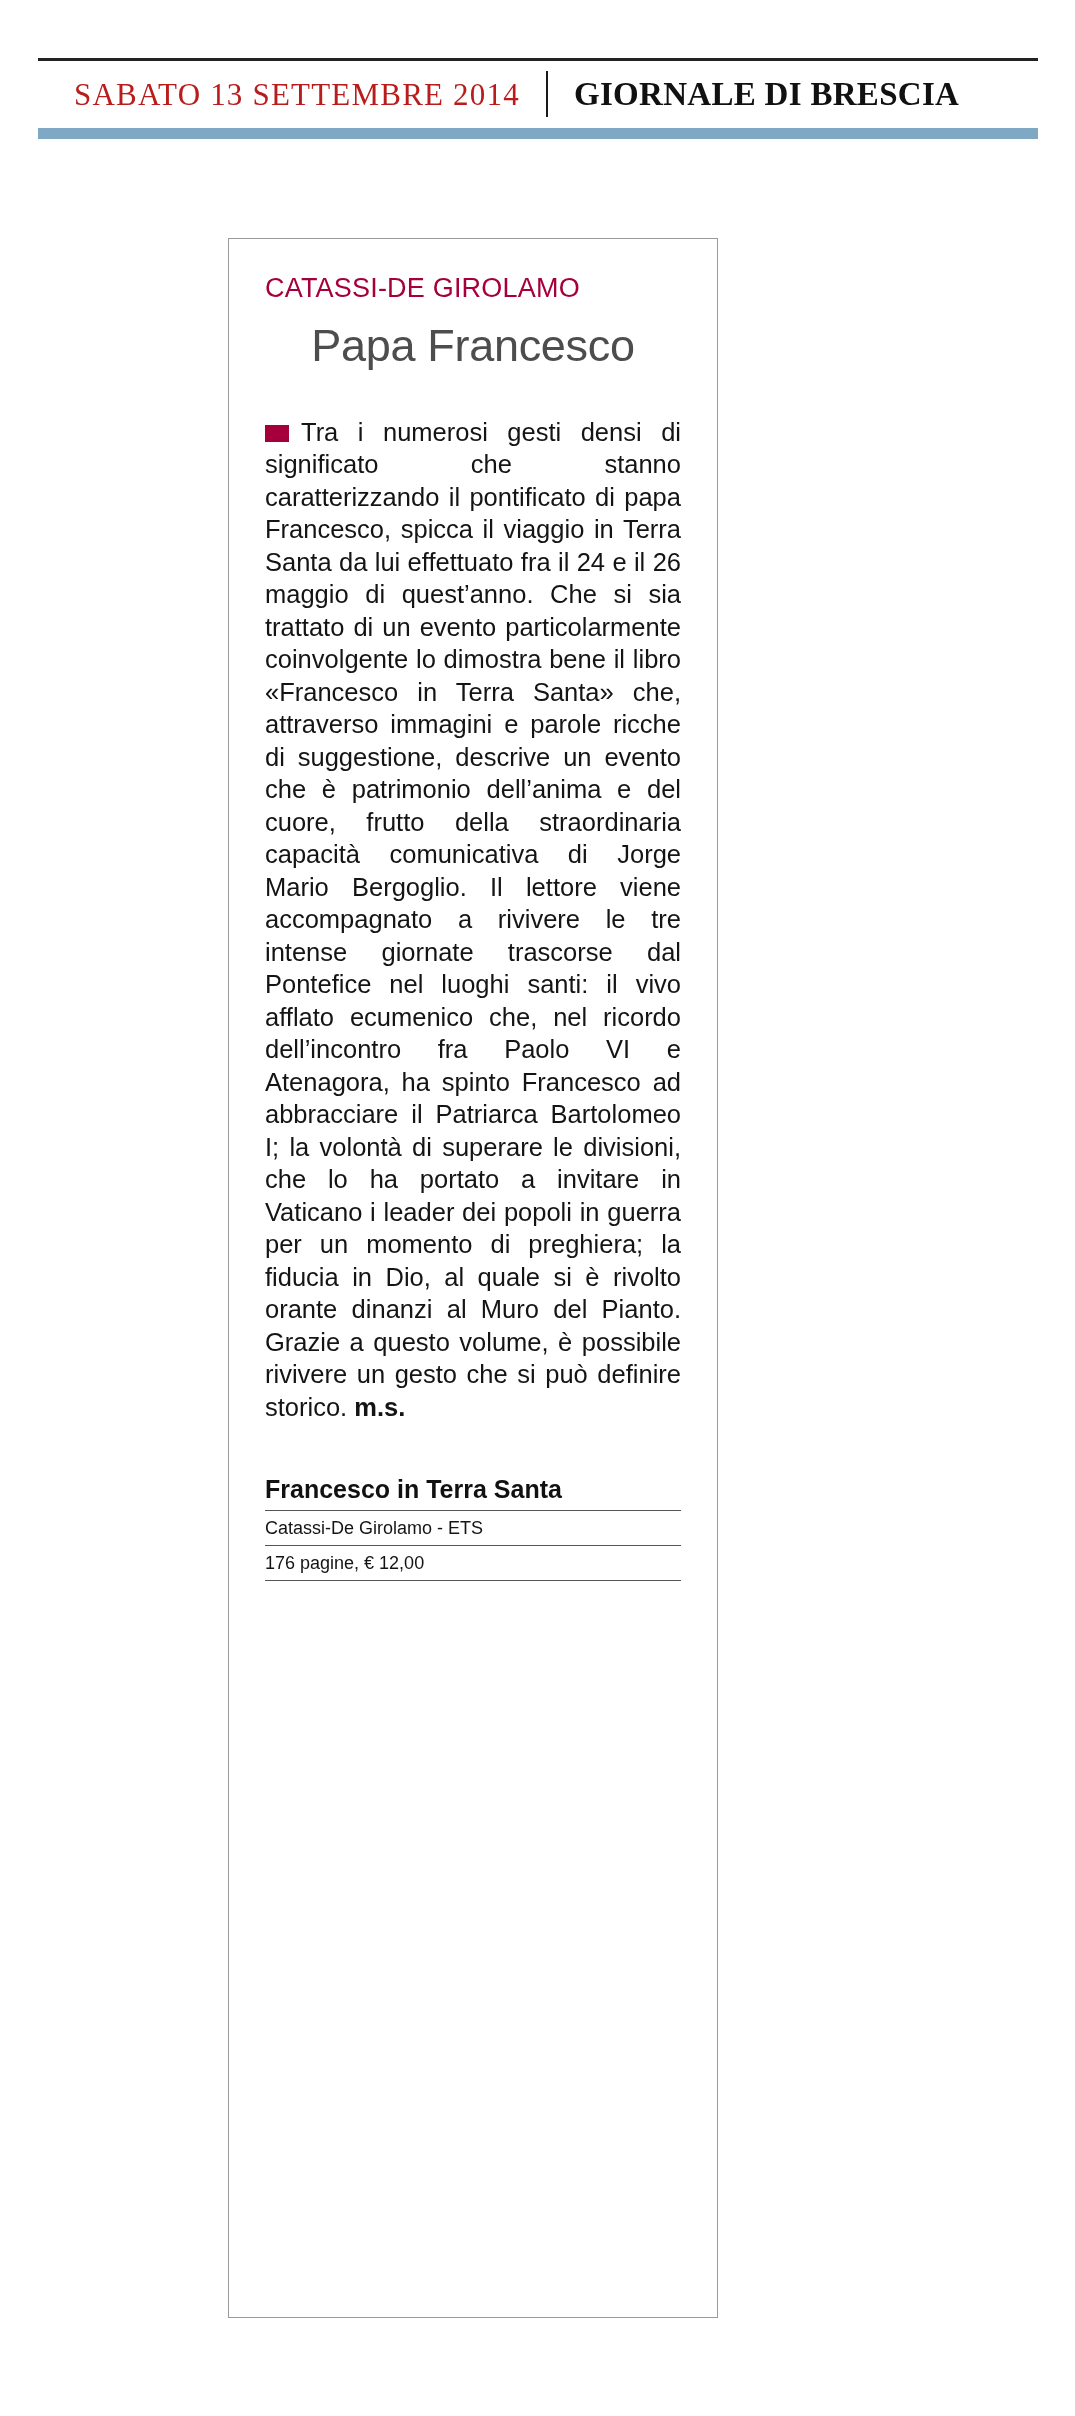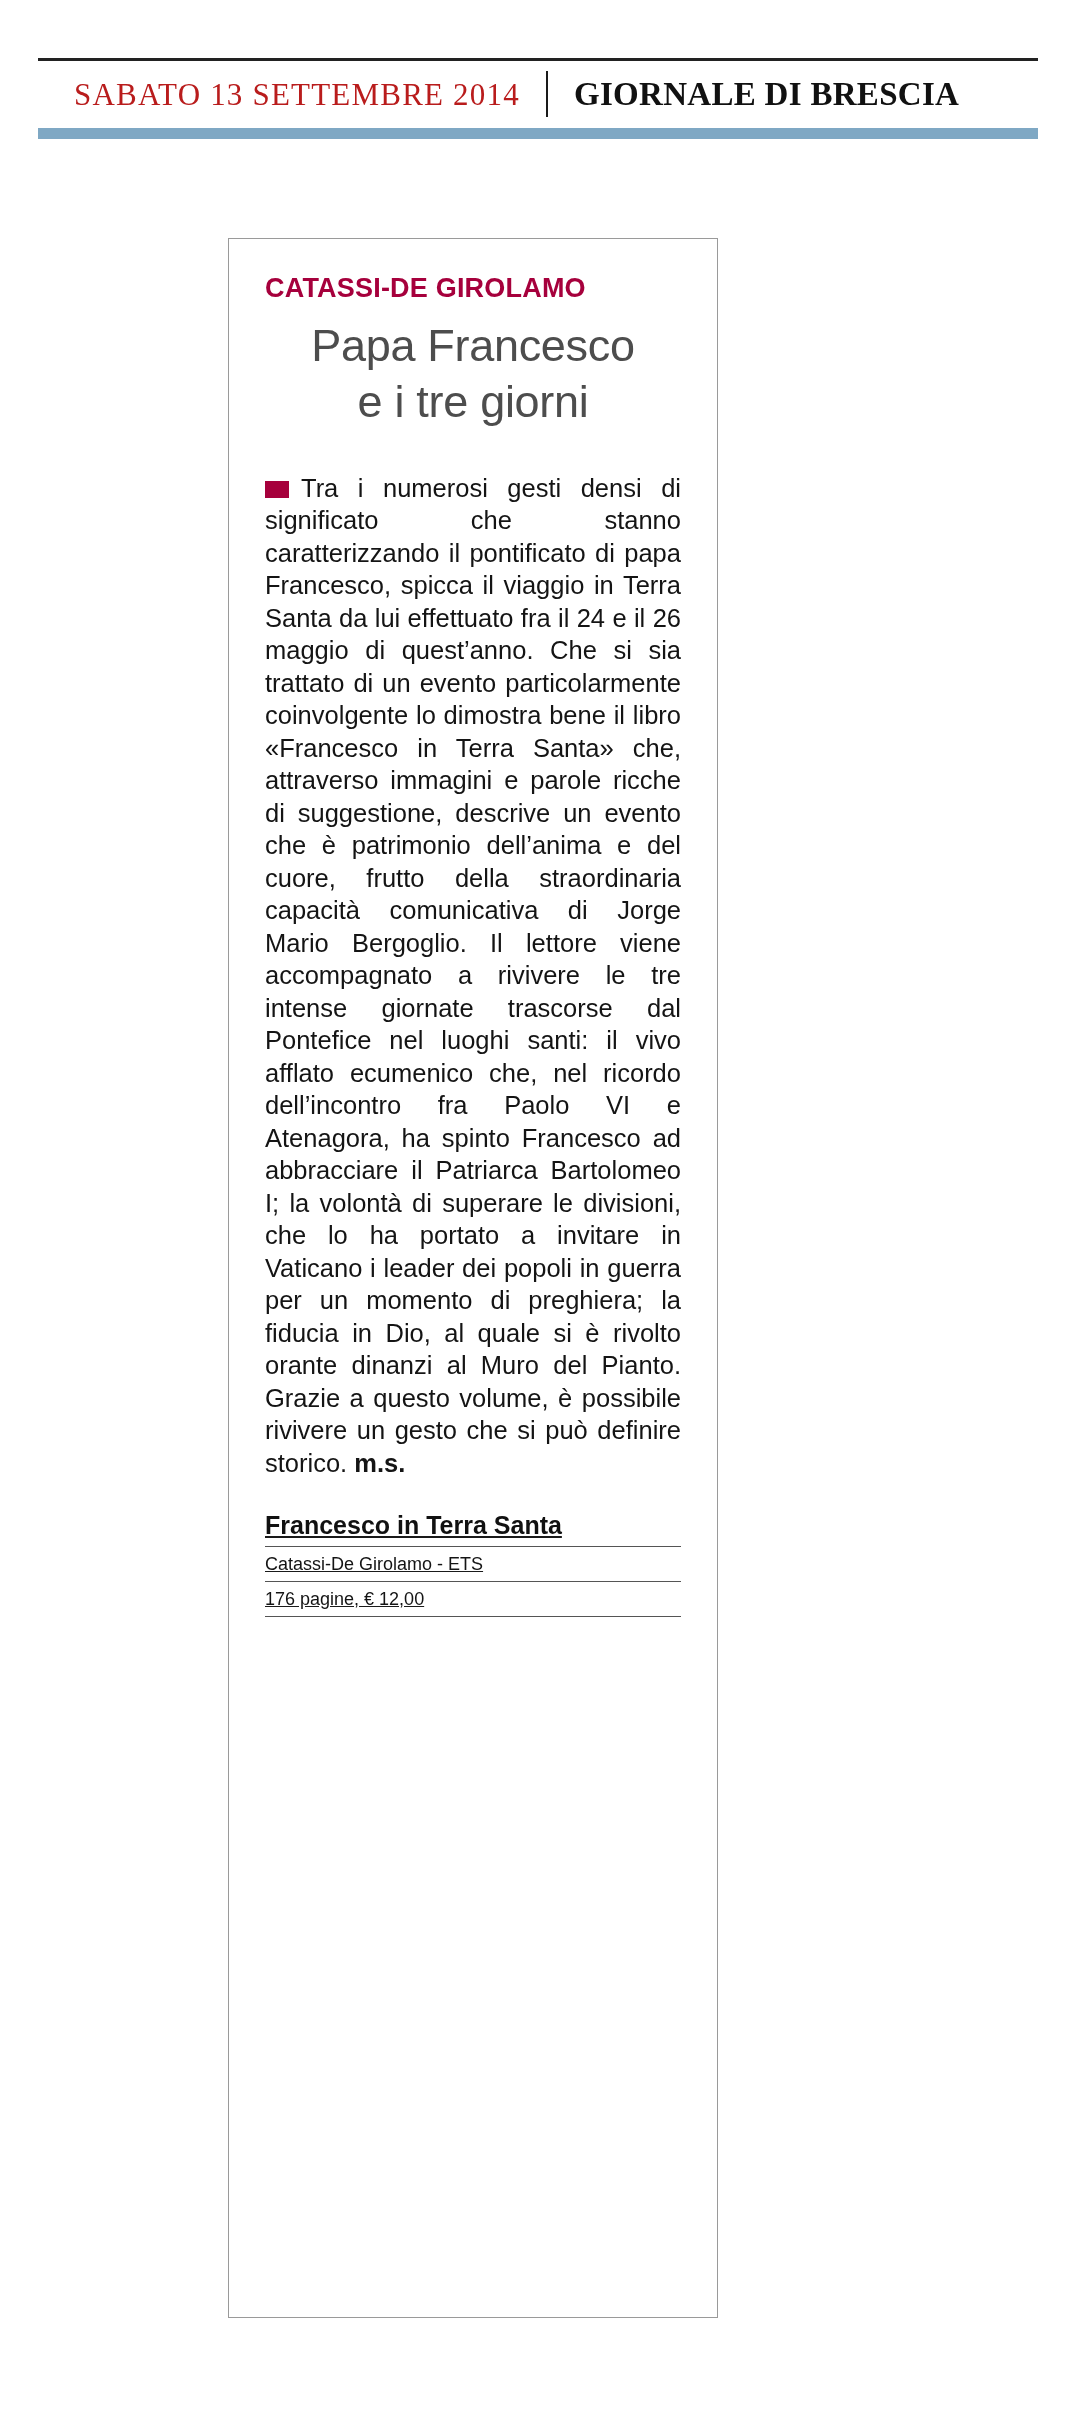--- a/index.html
+++ b/index.html
@@ -69,21 +69,21 @@
     height: 2080px;
     border: 1px solid #9a9a9a;
     box-sizing: border-box;
     background: #fff;
   }
   .article-inner {
     padding: 34px 36px 0 36px;
   }
   .kicker {
     font-family: "Liberation Sans", sans-serif;
-    font-weight: bold;
+    font-weight: normal;
     font-size: 27px;
     color: #a6003c;
     letter-spacing: 0.2px;
     margin: 0 0 14px 0;
   }
   .headline {
     font-family: "Liberation Sans", sans-serif;
     font-weight: normal;
     font-size: 45px;
     line-height: 1.24;
@@ -112,22 +112,21 @@
     position: relative;
     top: 1px;
   }
   .signature {
     font-weight: bold;
     white-space: nowrap;
   }
 
   
   .book-info {
-    margin-top: 32px;
-    text-decoration: underline;
+    margin-top: 52px;
   }
   .book-title {
     font-family: "Liberation Sans", sans-serif;
     font-weight: bold;
     font-size: 25px;
     color: #111;
     padding-bottom: 6px;
     border-bottom: 1px solid #555;
   }
   .book-line {
@@ -148,21 +147,20 @@
 </div>
 <div class="masthead-rule"></div>
 
 <div class="article-box">
   <div class="article-inner">
 
     <div class="kicker">CATASSI-DE GIROLAMO</div>
 
     <h1 class="headline">
       <span class="hl-line">Papa Francesco</span>
-      <span class="hl-line">e i tre giorni</span>
     </h1>
 
     <p class="body-text">
       <span class="lead-square"></span><span>Tra i numerosi gesti densi di significato che stanno caratterizzando il pontificato di papa Francesco, spicca il viaggio in Terra Santa da lui effettuato fra il 24 e il 26 maggio di quest’anno. Che si sia trattato di un evento particolarmente coinvolgente lo dimostra bene il libro «Francesco in Terra Santa» che, attraverso immagini e parole ricche di suggestione, descrive un evento che è patrimonio dell’anima e del cuore, frutto della straordinaria capacità comunicativa di Jorge Mario Bergoglio. Il lettore viene accompagnato a rivivere le tre intense giornate trascorse dal Pontefice nel luoghi santi: il vivo afflato ecumenico che, nel ricordo dell’incontro fra Paolo VI e Atenagora, ha spinto Francesco ad abbracciare il Patriarca Bartolomeo I; la volontà di superare le divisioni, che lo ha portato a invitare in Vaticano i leader dei popoli in guerra per un momento di preghiera; la fiducia in Dio, al quale si è rivolto orante dinanzi al Muro del Pianto. Grazie a questo volume, è possibile rivivere un gesto che si può definire storico.</span>
       <span class="signature">m.s.</span>
     </p>
 
     <div class="book-info">
       <div class="book-title">Francesco in Terra Santa</div>
       <div class="book-line">Catassi-De Girolamo - ETS</div>

